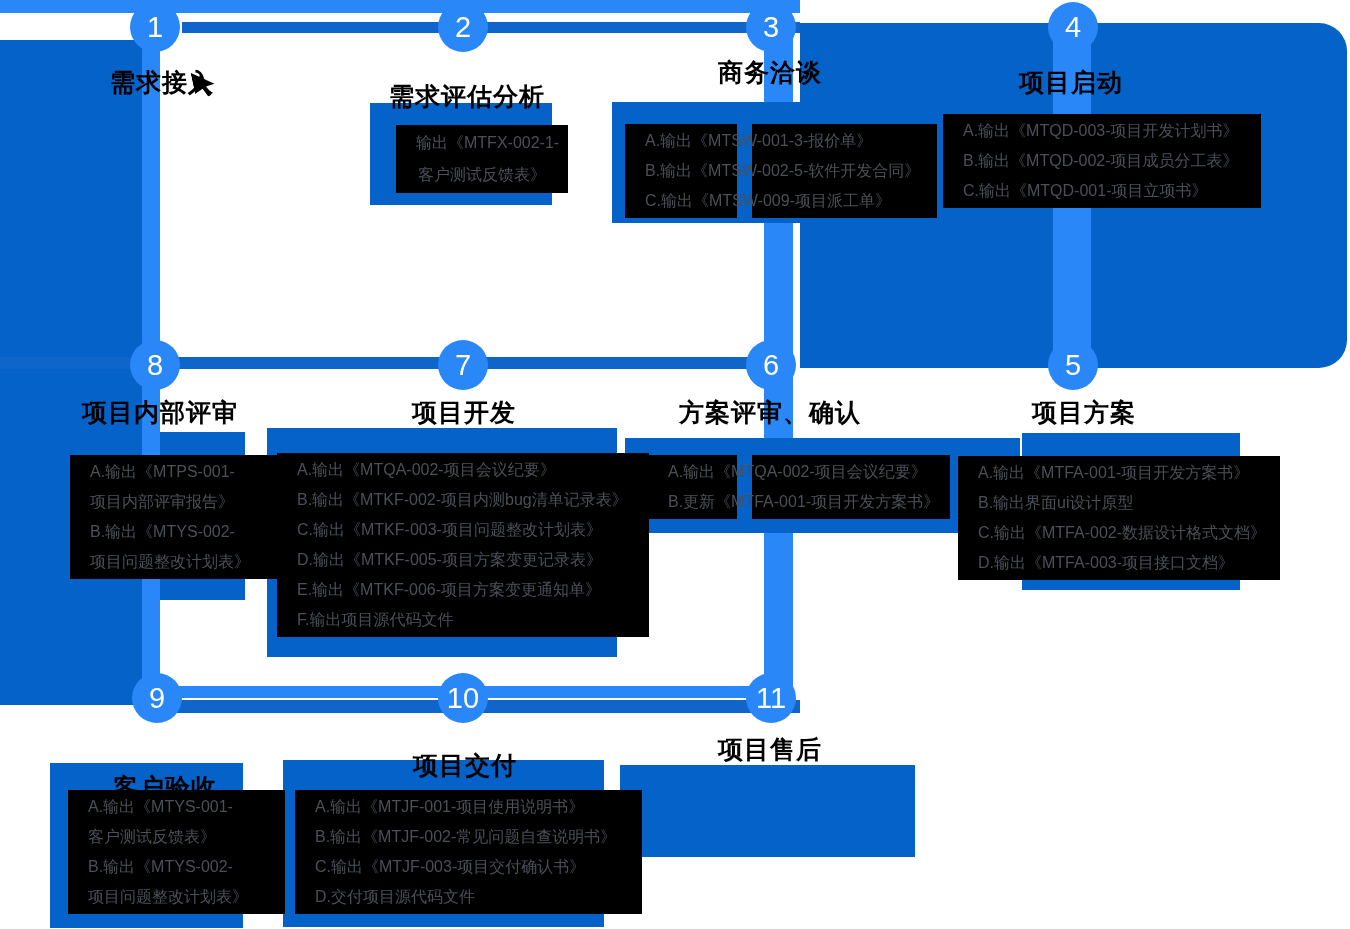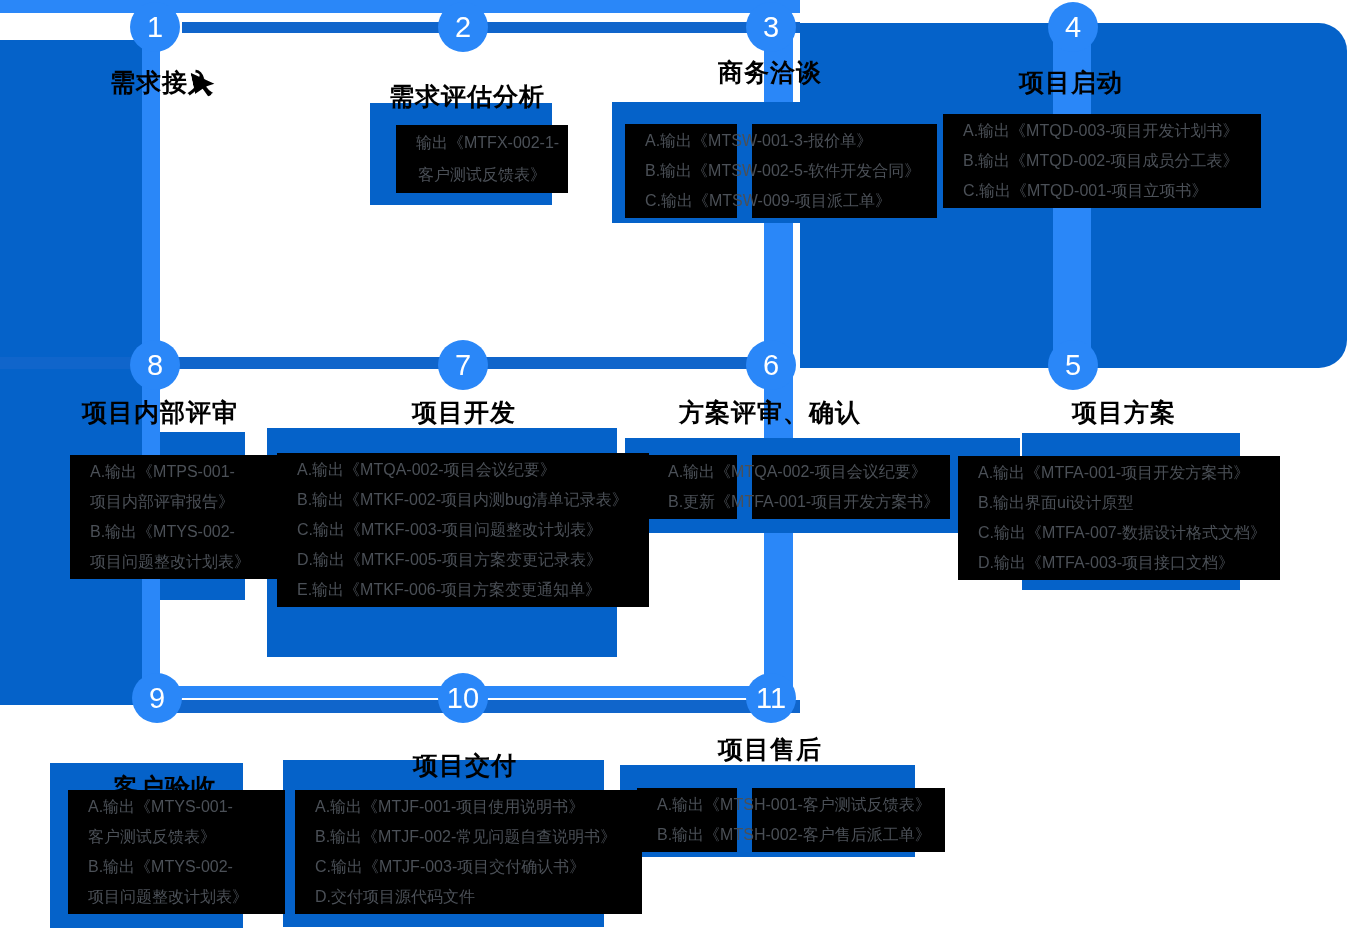--- a/index.html
+++ b/index.html
@@ -55,21 +55,21 @@
   #box-4{left:943px;top:114px;width:278px;}
   #box-5{left:958px;top:456px;width:282px;}
   #box-6{left:648px;top:455px;width:262px;}
   #box-7{left:277px;top:453px;width:332px;}
   #box-8{left:70px;top:455px;width:170px;}
   #box-9{left:68px;top:790px;width:177px;}
   #box-10{left:295px;top:790px;width:307px;}
   #box-11{left:637px;top:788px;width:268px;}
 
   #t1{left:62px;top:66px;}   #t2{left:367px;top:80px;}  #t3{left:670px;top:56px;}
-  #t4{left:971px;top:66px;}  #t5{left:1024px;top:396px;} #t6{left:670px;top:396px;}
+  #t4{left:971px;top:66px;}  #t5{left:984px;top:396px;} #t6{left:670px;top:396px;}
   #t7{left:364px;top:396px;} #t8{left:60px;top:396px;}  #t9{left:65px;top:771px;}
   #t10{left:365px;top:733px;margin-top:16px;}#t11{left:670px;top:733px;}
   #cursor{left:193px;top:70px;}
 
   #c1{left:130px;top:2px;}   #c2{left:438px;top:2px;}   #c3{left:746px;top:2px;}
   #c4{left:1048px;top:2px;}  #c5{left:1048px;top:340px;}#c6{left:746px;top:340px;}
   #c7{left:438px;top:340px;} #c8{left:130px;top:340px;} #c9{left:132px;top:673px;}
   #c10{left:438px;top:673px;}#c11{left:746px;top:673px;}
 </style>
 </head>
@@ -125,36 +125,37 @@
 
   <div class="abs box" id="box-4">
     <div class="line">A.输出《MTQD-003-项目开发计划书》</div>
     <div class="line">B.输出《MTQD-002-项目成员分工表》</div>
     <div class="line">C.输出《MTQD-001-项目立项书》</div>
   </div>
 
   <div class="abs box" id="box-5">
     <div class="line">A.输出《MTFA-001-项目开发方案书》</div>
     <div class="line">B.输出界面ui设计原型</div>
-    <div class="line">C.输出《MTFA-007-数据设计格式文档》</div>
+    <div class="line">C.输出《MTFA-002-数据设计格式文档》</div>
     <div class="line">D.输出《MTFA-003-项目接口文档》</div>
   </div>
 
   <div class="abs box" id="box-6">
     <div class="gap-strip" style="left:89px"></div>
     <div class="line">A.输出《MTQA-002-项目会议纪要》</div>
     <div class="line">B.更新《MTFA-001-项目开发方案书》</div>
   </div>
 
   <div class="abs box" id="box-7">
     <div class="line">A.输出《MTQA-002-项目会议纪要》</div>
     <div class="line">B.输出《MTKF-002-项目内测bug清单记录表》</div>
     <div class="line">C.输出《MTKF-003-项目问题整改计划表》</div>
     <div class="line">D.输出《MTKF-005-项目方案变更记录表》</div>
     <div class="line">E.输出《MTKF-006-项目方案变更通知单》</div>
+    <div class="line">F.输出项目源代码文件</div>
   </div>
 
   <div class="abs box" id="box-8">
     <div class="line">A.输出《MTPS-001-</div>
     <div class="line">项目内部评审报告》</div>
     <div class="line">B.输出《MTYS-002-</div>
     <div class="line">项目问题整改计划表》</div>
   </div>
 
   <div class="abs box" id="box-9">
@@ -164,25 +165,20 @@
     <div class="line">项目问题整改计划表》</div>
   </div>
 
   <div class="abs box" id="box-10">
     <div class="line">A.输出《MTJF-001-项目使用说明书》</div>
     <div class="line">B.输出《MTJF-002-常见问题自查说明书》</div>
     <div class="line">C.输出《MTJF-003-项目交付确认书》</div>
     <div class="line">D.交付项目源代码文件</div>
   </div>
 
-  <div class="abs box" id="box-11">
-    <div class="gap-strip" style="left:100px"></div>
-    <div class="line">A.输出《MTSH-001-客户测试反馈表》</div>
-    <div class="line">B.输出《MTSH-002-客户售后派工单》</div>
-  </div>
 
   <div class="abs circle" id="c1">1</div>
   <div class="abs circle" id="c2">2</div>
   <div class="abs circle" id="c3">3</div>
   <div class="abs circle" id="c4">4</div>
   <div class="abs circle" id="c5">5</div>
   <div class="abs circle" id="c6">6</div>
   <div class="abs circle" id="c7">7</div>
   <div class="abs circle" id="c8">8</div>
   <div class="abs circle" id="c9">9</div>

